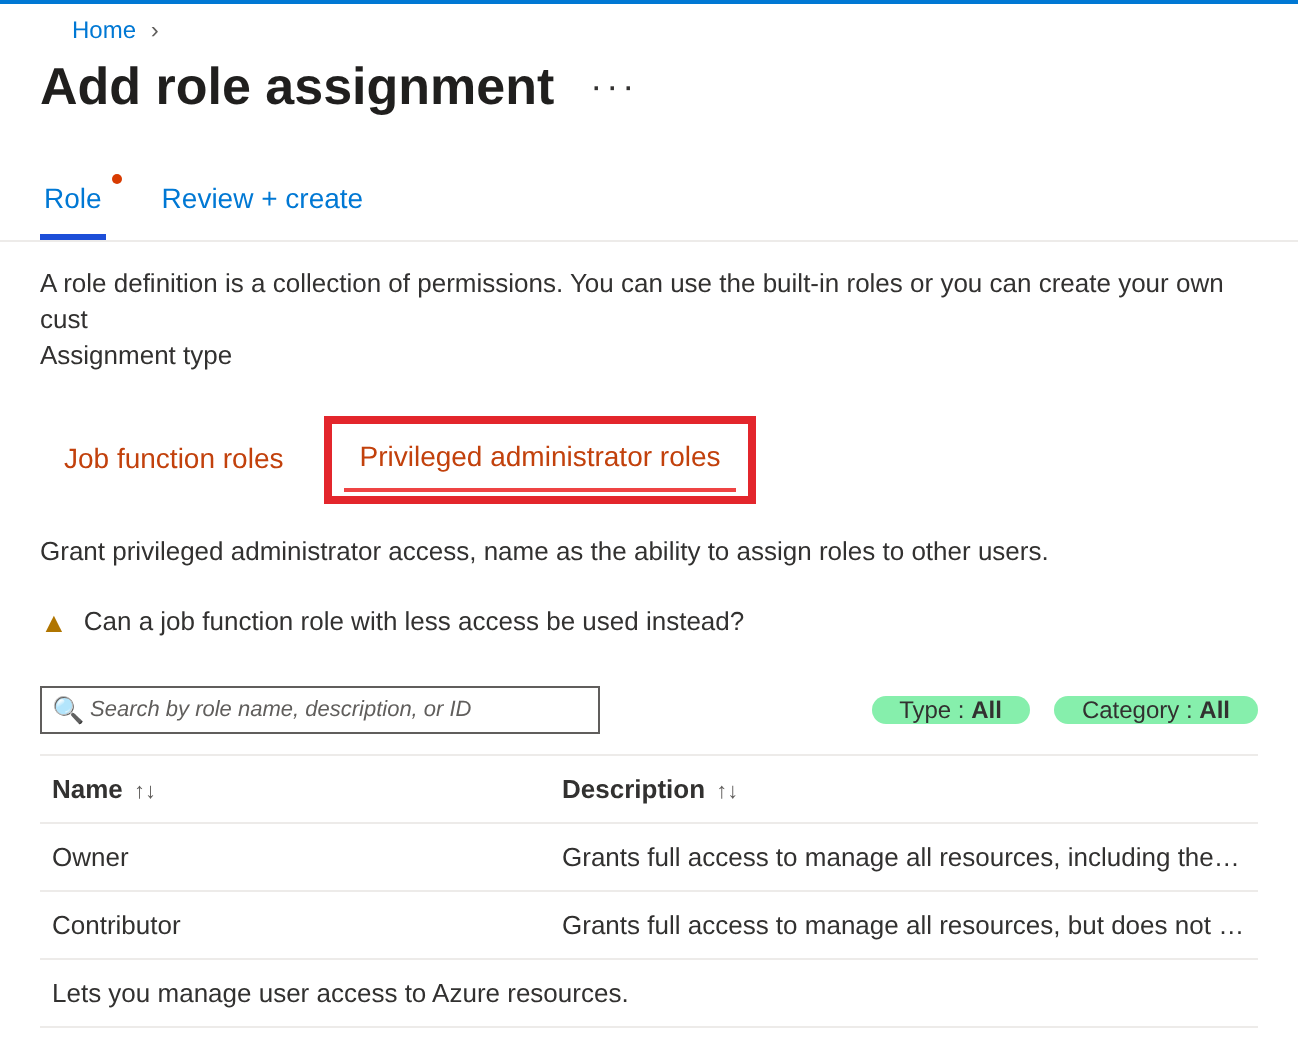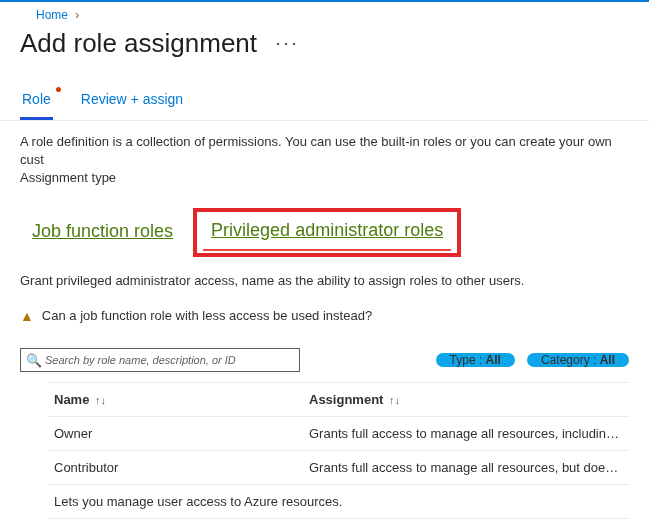--- a/index.html
+++ b/index.html
@@ -26,21 +26,21 @@
       color: #605e5c;
       margin-left: 4px;
     }
     .page-title-row {
       display: flex;
       align-items: center;
       padding: 4px 20px 24px;
     }
     .page-title {
       font-size: 26px;
-      font-weight: 400;
+      font-weight: 700;
       color: #201f1e;
     }
     .ellipsis {
       margin-left: 18px;
       font-size: 18px;
       color: #323130;
       cursor: pointer;
       letter-spacing: 2px;
     }
     .tabs {
@@ -76,25 +76,24 @@
       line-height: 1.4;
     }
     .subtabs {
       display: flex;
       gap: 0;
       padding: 14px 20px 0;
       align-items: center;
     }
     .subtab {
       padding: 8px 12px 10px;
-      font-size: 18px;
-      color: #4d7c0f;
+      font-size: 14px;
+      color: #c2410c;
       cursor: pointer;
       position: relative;
-      text-decoration: underline;
     }
     .subtab.active {
       border-bottom: 2px solid #ef4444;
     }
     .highlight-box {
       border: 4px solid #e3262c;
       padding: 2px 6px;
       margin-left: 8px;
     }
     .highlight-box .subtab {
@@ -138,33 +137,32 @@
     .search-input::placeholder { color: #605e5c; font-style: italic; }
     .search-icon {
       position: absolute;
       left: 6px;
       top: 50%;
       transform: translateY(-50%);
       color: #0078d4;
       font-size: 13px;
     }
     .pill {
-      background: #0ea5e9;
+      background: #86efac;
       border-radius: 16px;
       padding: 0 14px;
       font-size: 12px;
       color: #323130;
       cursor: pointer;
       white-space: nowrap;
     }
     .pill .bold { font-weight: 600; }
     .spacer { flex: 1; }
     .table {
       padding: 0 20px;
-      margin-left: 28px;
     }
     .thead, .trow {
       display: flex;
       border-bottom: 1px solid #edebe9;
     }
     .thead {
       border-top: 1px solid #edebe9;
       font-weight: 600;
       font-size: 13px;
     }
@@ -196,21 +194,21 @@
   <h1 class="page-title">Add role assignment</h1>
   <span class="ellipsis">···</span>
 </div>
 
 <div class="tabs">
   <div class="tab active">
     <span>Role</span>
     <span class="dot"></span>
   </div>
   <div class="tab">
-    <span>Review + assign</span>
+    <span>Review + create</span>
   </div>
 </div>
 
 <div class="desc">
   <div>A role definition is a collection of permissions. You can use the built-in roles or you can create your own cust</div>
   <div>Assignment type</div>
 </div>
 
 <div class="subtabs">
   <div class="subtab">Job function roles</div>
@@ -240,21 +238,21 @@
   </div>
 </div>
 
 <div class="table">
   <div class="thead">
     <div class="th col-name">
       <span>Name</span>
       <span class="sort-arrows">↑↓</span>
     </div>
     <div class="th col-desc">
-      <span>Assignment</span>
+      <span>Description</span>
       <span class="sort-arrows">↑↓</span>
     </div>
   </div>
   <div class="trow">
     <div class="td col-name">Owner</div>
     <div class="td col-desc">Grants full access to manage all resources, including the abili…</div>
   </div>
   <div class="trow">
     <div class="td col-name">Contributor</div>
     <div class="td col-desc">Grants full access to manage all resources, but does not allo…</div>

